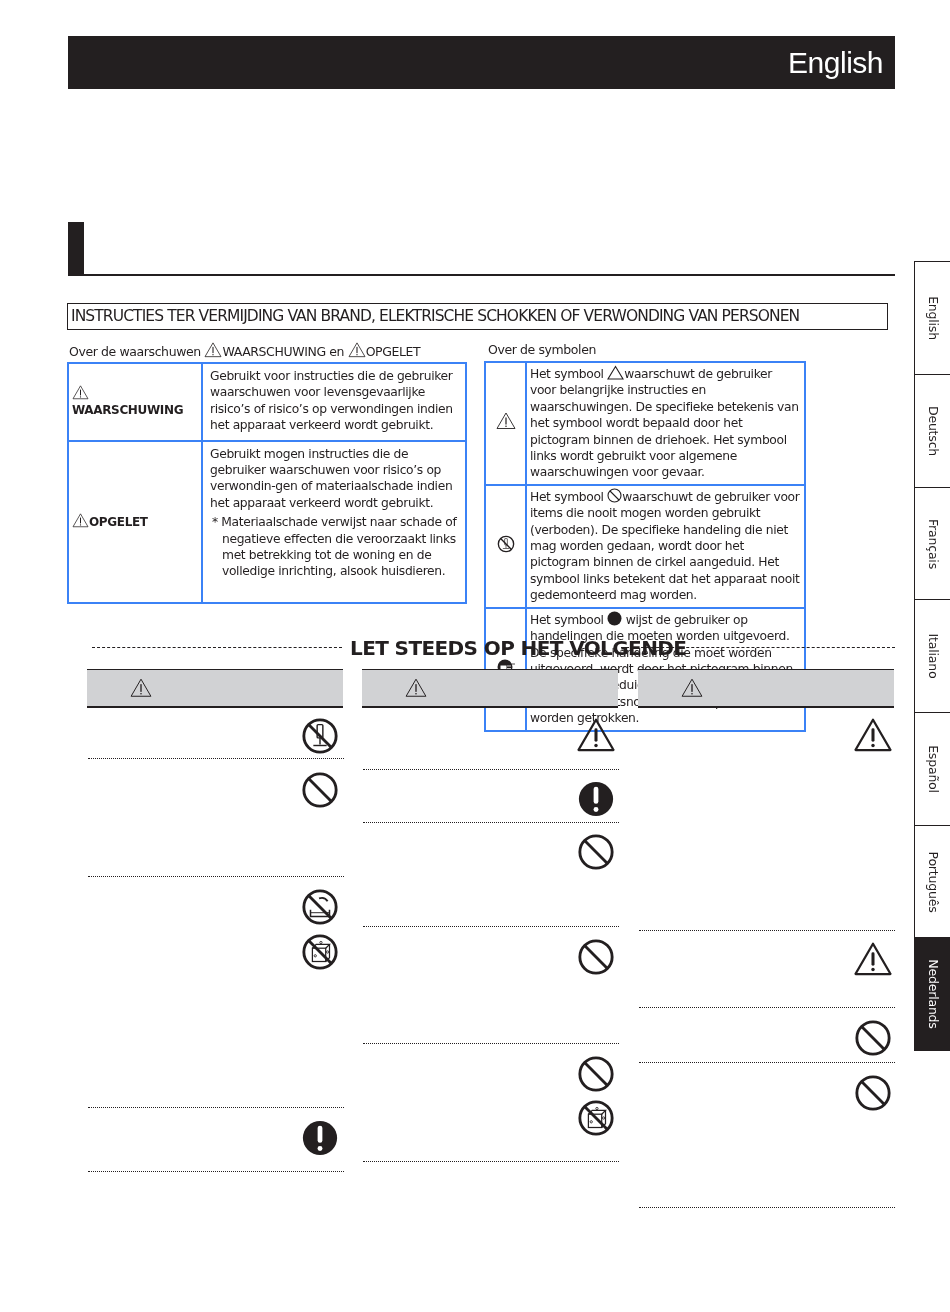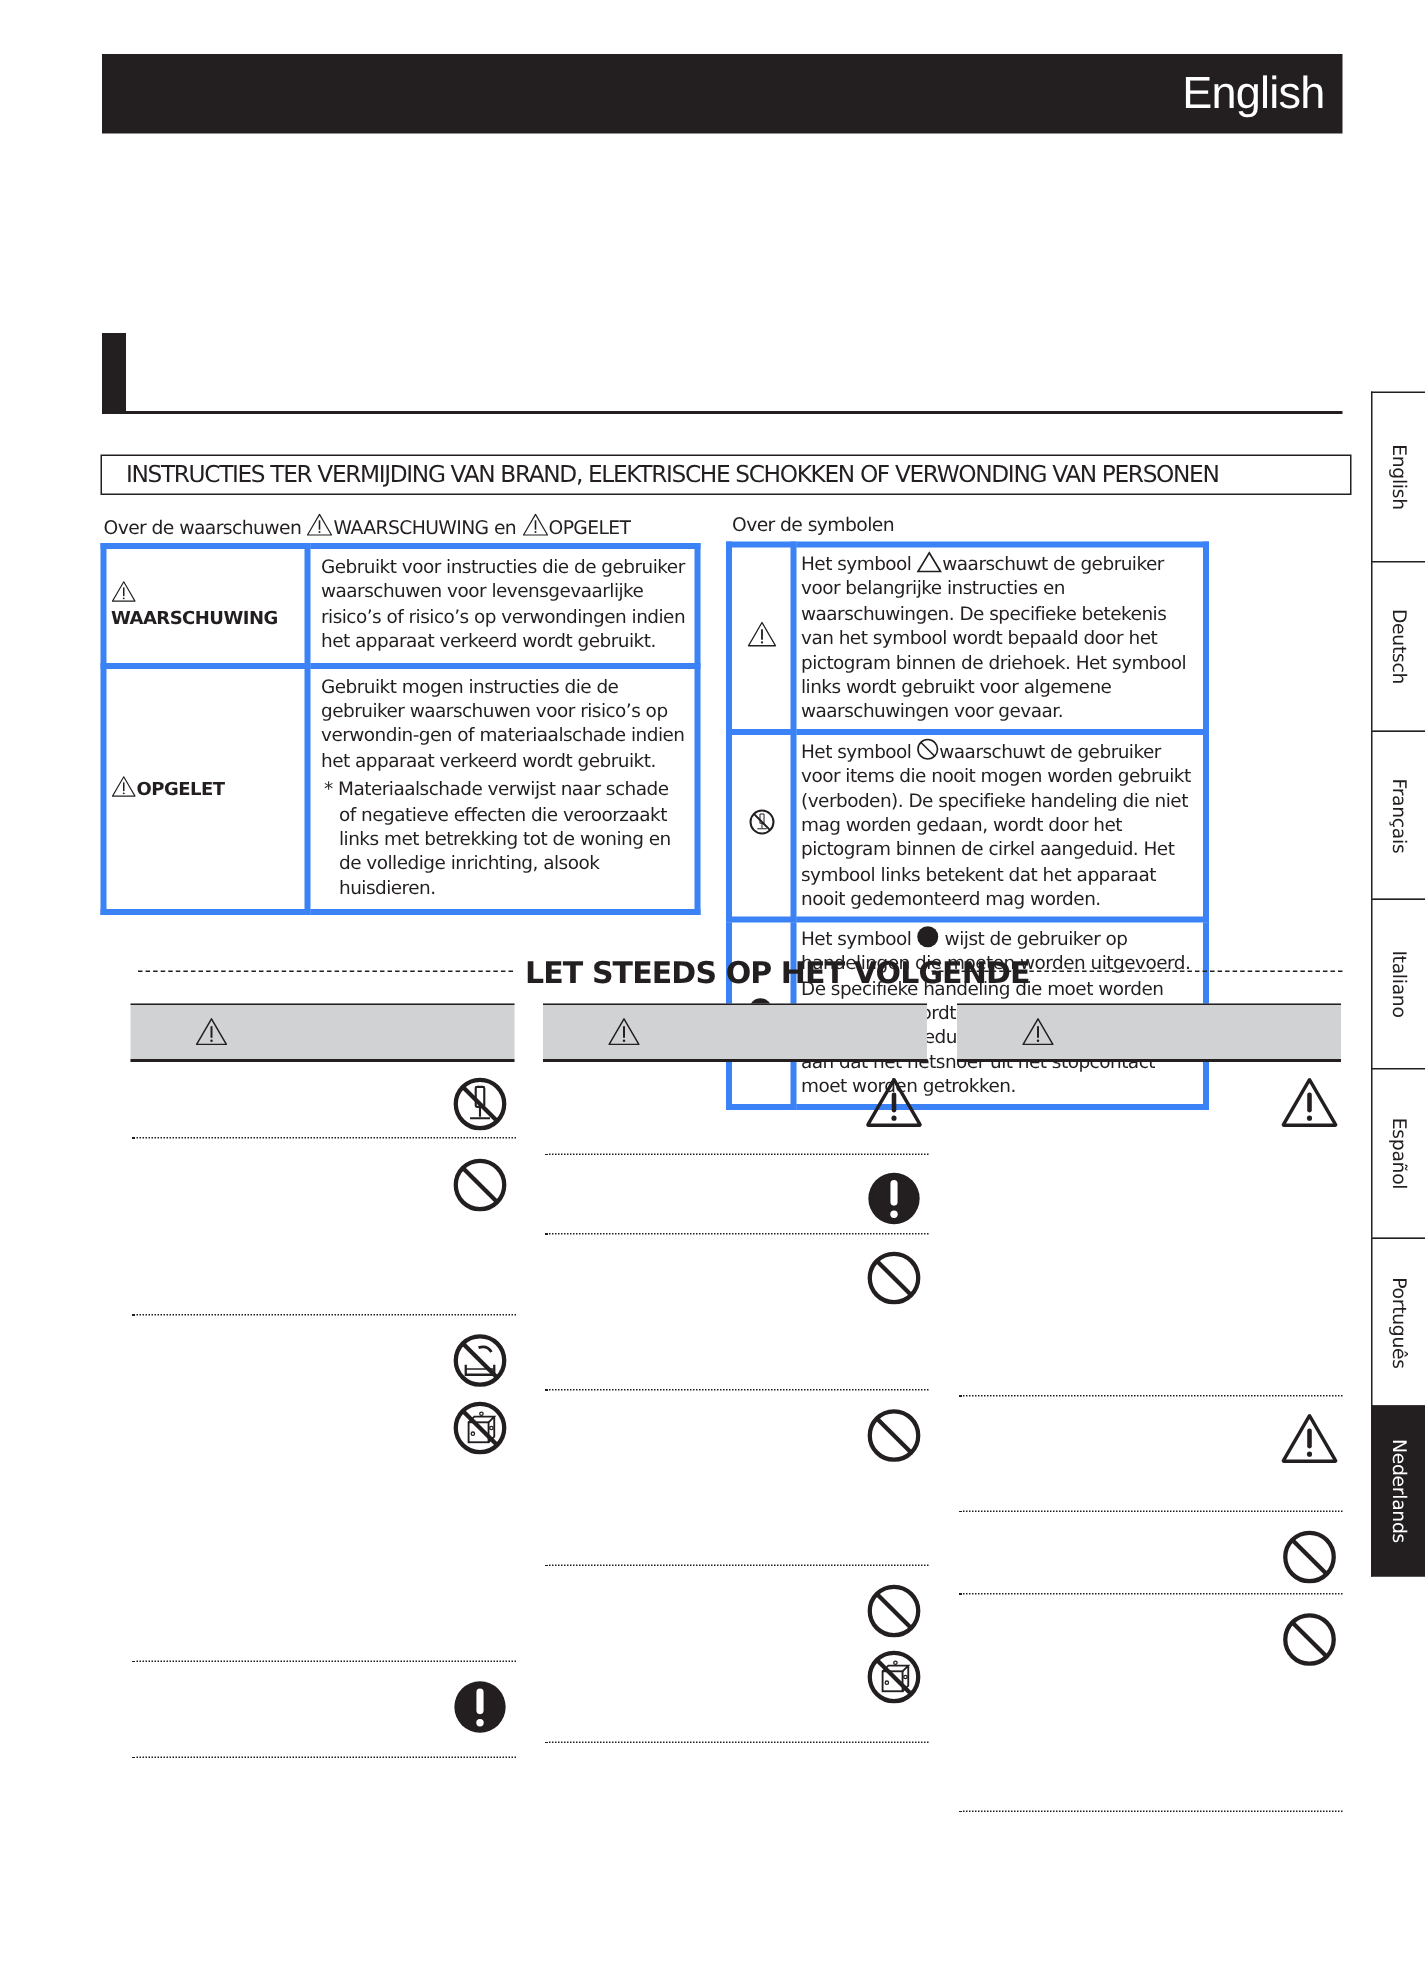--- a/index.html
+++ b/index.html
@@ -8,28 +8,28 @@
 
   .top-bar { position: absolute; left: 68px; top: 36px; width: 827px; height: 53px; background: #231f20; }
   .logo { position: absolute; right: 12px; top: 10px; color: #fff; font-family: "Liberation Sans", sans-serif;
           font-size: 30px; letter-spacing: -0.5px; font-weight: normal; }
 
   .section-head { position: absolute; left: 68px; top: 222px; width: 827px; height: 54px; }
   .section-head .block { position: absolute; left: 0; top: 0; width: 16px; height: 54px; background: #231f20; }
   .section-head .rule { position: absolute; left: 0; bottom: 0; width: 827px; height: 2px; background: #231f20; }
 
   .boxed-title { position: absolute; left: 67px; top: 303px; width: 816px; height: 25px; border: 1.5px solid #231f20;
-                 font-family: "DejaVu Sans", sans-serif; font-size: 15.5px; line-height: 25px; padding-left: 16px;
+                 font-family: "DejaVu Sans", sans-serif; font-size: 15.5px; line-height: 25px; padding-left: 3px;
                  letter-spacing: -0.9px; white-space: nowrap; }
 
   .subhead { position: absolute; font-size: 12.5px; letter-spacing: -0.4px; white-space: nowrap; }
   .tri-inline { display: inline-block; vertical-align: -2px; }
 
   table.legend { position: absolute; border-collapse: collapse; font-size: 12.3px; line-height: 16.4px; letter-spacing: -0.35px; }
-  table.legend td { border: 4px solid #3b82f6; vertical-align: top; margin-left: 42px; }
+  table.legend td { border: 2px solid #3b82f6; vertical-align: top; margin-left: 42px; }
 
   .left-table { left: 67px; top: 362px; width: 400px; }
   .left-table td.label { width: 128px; vertical-align: middle; font-weight: bold; font-size: 12px; padding-left: 3px; }
   .left-table td.desc { padding: 4px 4px 6px 7px; }
   .note { padding-left: 12px; text-indent: -10px; margin-top: 3px; }
 
   .right-table { left: 484px; top: 361px; width: 322px; }
   .right-table td.ic { width: 37px; text-align: center; vertical-align: middle; }
   .right-table td.desc { padding: 2px 3px 3px 3px; }
 

